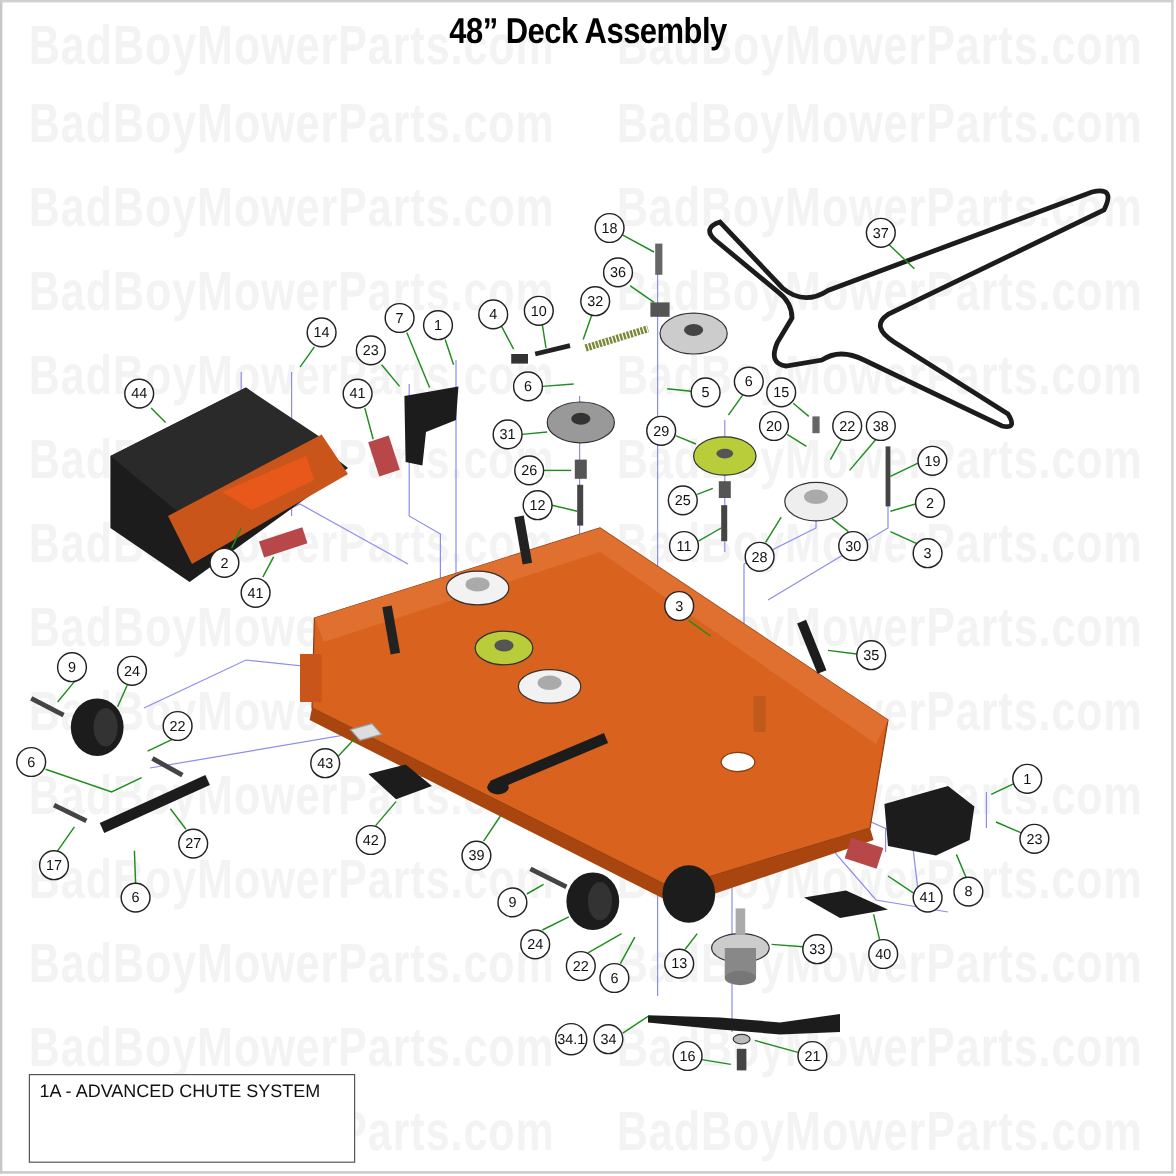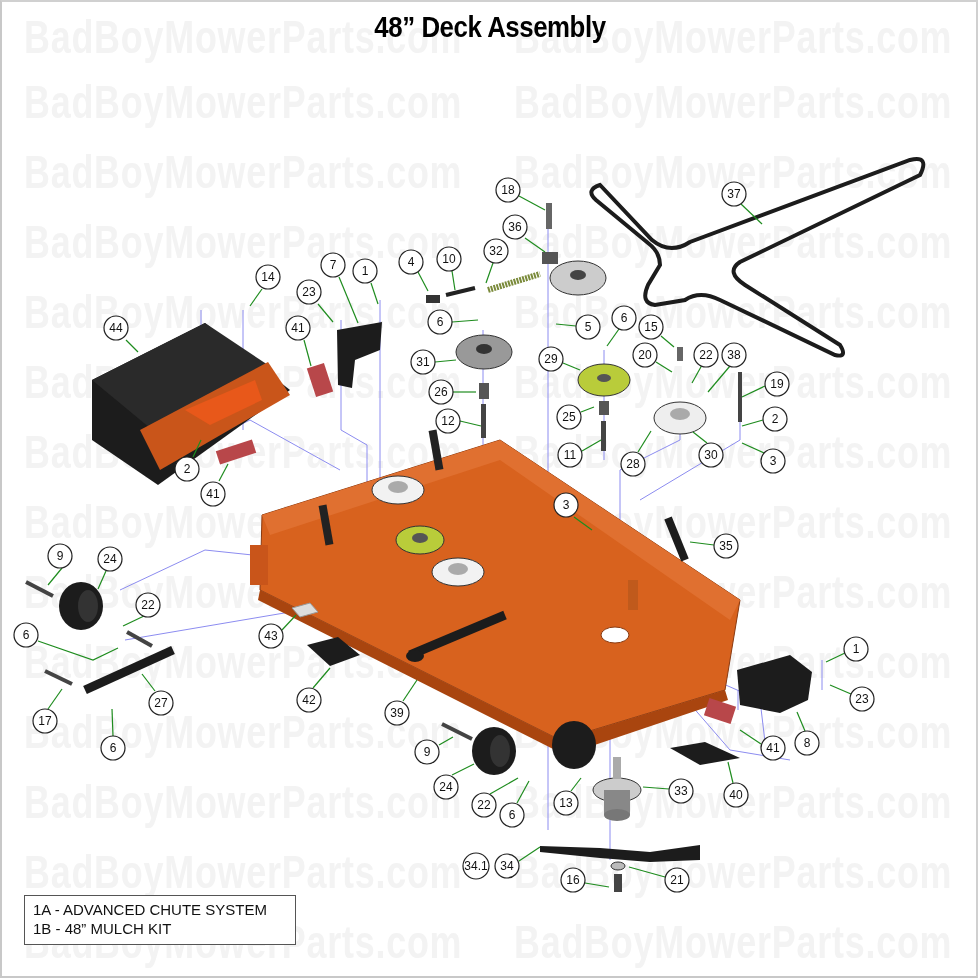--- a/index.html
+++ b/index.html
@@ -3,21 +3,21 @@
 <meta charset="utf-8">
 <style>
   html,body{margin:0;padding:0;background:#fff;}
   body{width:980px;height:980px;position:relative;overflow:hidden;font-family:"Liberation Sans",sans-serif;}
   .frame{position:absolute;left:0;top:0;width:978px;height:978px;border-left:2px solid #c8c8c8;border-top:2px solid #d0d0d0;border-right:2px solid #d0d0d0;border-bottom:2px solid #c8c8c8;box-sizing:border-box;}
   .wm-row{position:absolute;left:24px;font-family:"Liberation Sans",sans-serif;font-weight:bold;font-size:46px;color:#f3f3f3;letter-spacing:1px;white-space:nowrap;transform:scaleX(0.78);transform-origin:left center;}
   .title{position:absolute;left:0;width:980px;top:10px;text-align:center;font-family:"Liberation Sans",sans-serif;font-weight:bold;font-size:30px;color:#000;letter-spacing:-0.5px;transform:scaleX(0.86);}
   svg.diagram{position:absolute;left:0;top:0;}
   .callout circle{fill:#fff;stroke:#222;stroke-width:1.2;}
   .callout text{font-family:"Liberation Sans",sans-serif;font-size:12px;fill:#111;text-anchor:middle;dominant-baseline:central;}
-  .legend{position:absolute;left:24px;top:895px;width:272px;height:50px;border:1px solid #555;background:#fff;padding:4px 0 0 8px;box-sizing:border-box;}
+  .legend{position:absolute;left:24px;top:895px;width:272px;height:74px;border:1px solid #555;background:#fff;padding:4px 0 0 8px;box-sizing:border-box;}
   .legend div{font-family:"Liberation Sans",sans-serif;font-size:15px;line-height:19px;color:#111;white-space:nowrap;}
 </style>
 </head>
 <body>
 
 <div class="frame"></div>
 
 <div id="wm">
     <div class="wm-row" style="top: 10px; left: 24px;">BadBoyMowerParts.com</div>
     <div class="wm-row" style="top: 10px; left: 514px;">BadBoyMowerParts.com</div>
@@ -470,14 +470,13 @@
         <circle cx="677" cy="880" r="12"></circle>
         <text x="677" y="880">21</text>
       </g>
     </g>
 </svg>
 
 <div class="title">48” Deck Assembly</div>
 
 <div class="legend">
   <div>1A - ADVANCED CHUTE SYSTEM</div>
-  <div>1B - 48” MULCH KIT</div>
 </div>
 
 </body></html>

